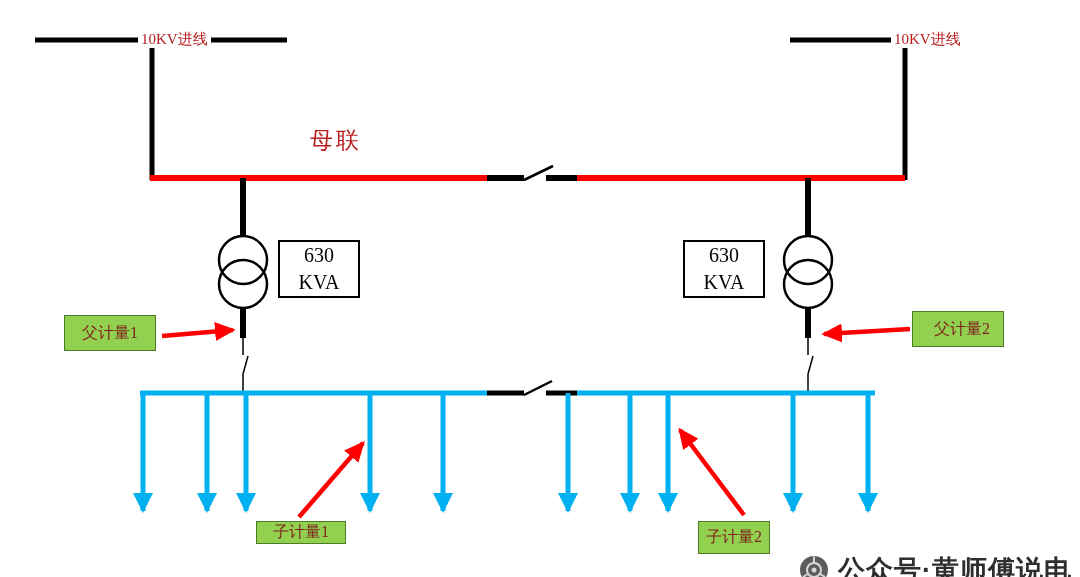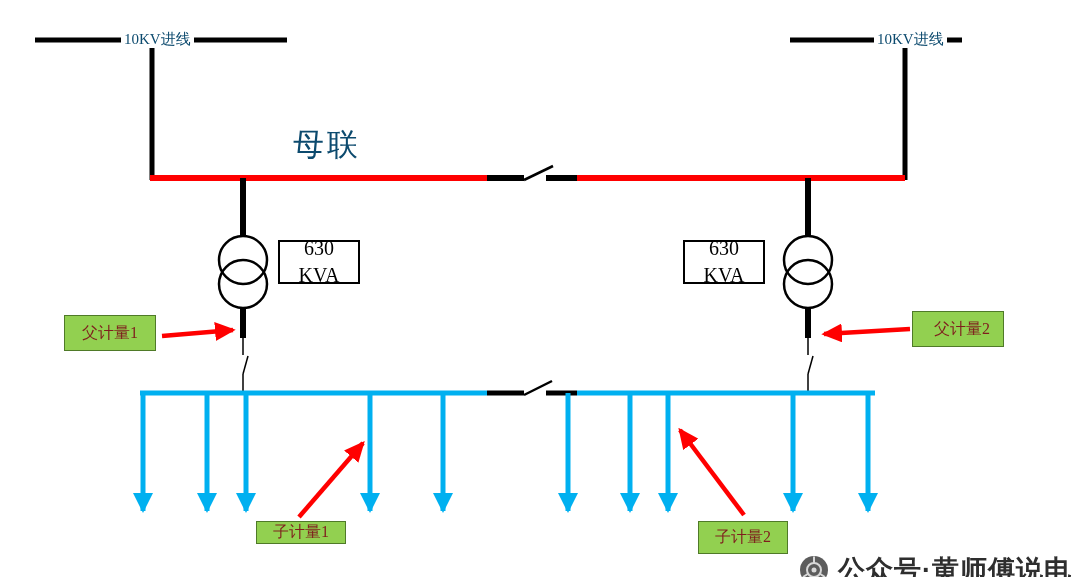--- a/index.html
+++ b/index.html
@@ -2,25 +2,25 @@
 <html><head>
 <meta charset="utf-8">
 <style>
   * { margin:0; padding:0; box-sizing:border-box; }
   html,body { background:#ffffff; }
   .canvas {
     position:relative; width:1080px; height:577px; background:#ffffff;
     font-family:"Liberation Serif","DejaVu Serif",serif; overflow:hidden;
   }
   svg.diagram { position:absolute; left:0; top:0; }
-  .lbl { position:absolute; color:#0c4a6e; line-height:1; }
+  .lbl { position:absolute; color:#b91c1c; line-height:1;margin-left:17px; }
   .lbl-incoming { font-size:15px; background:#fff; padding:1px 3px; }
-  .lbl-bustie { font-size:31px; letter-spacing:3px; font-weight:400; }
+  .lbl-bustie { font-size:23px; letter-spacing:3px; font-weight:400; }
   .rating-box {
-    position:absolute; width:82px; height:44px; border:2px solid #000; background:#fff;
+    position:absolute; width:82px; height:58px; border:2px solid #000; background:#fff;
     display:flex; align-items:center; justify-content:center; text-align:center;
     font-size:20px; line-height:1.35; white-space:pre-line;
   }
   .meter-box {
     position:absolute; background:#92D050; border:1px solid #4f7a28;
     display:flex; align-items:center; justify-content:center;
     font-size:16px; color:#7f1d1d;
   }
   .watermark { position:absolute; display:flex; align-items:center; gap:7px; }
   .watermark-text {
@@ -117,21 +117,21 @@
   <div class="lbl lbl-bustie" style="left:293px; top:129px;">母联</div>
 
   <div class="rating-box" style="left:278px; top:240px;">630
 KVA</div>
   <div class="rating-box" style="left:683px; top:240px;">630
 KVA</div>
 
   <div class="meter-box" style="left:64px; top:315px; width:92px; height:36px;">父计量1</div>
   <div class="meter-box" style="left:912px; top:311px; width:92px; height:36px;padding-left:8px;">父计量2</div>
   <div class="meter-box" style="left:256px; top:521px; width:90px; height:23px;">子计量1</div>
-  <div class="meter-box" style="left:698px; top:521px; width:90px; height:33px;">子计量2</div>
+  <div class="meter-box" style="left:698px; top:521px; width:72px; height:33px;">子计量2</div>
 
   <div class="watermark" style="right:8px; top:510px;margin-top:42px;">
     <span style="display:inline-flex;">
       <svg width="34" height="34" viewBox="0 0 34 34">
         <circle cx="17" cy="17" r="14" fill="#5c5c5c"></circle>
         <circle cx="17" cy="17" r="7" fill="none" stroke="#d8d8d8" stroke-width="2"></circle>
         <circle cx="17" cy="17" r="2.5" fill="#d8d8d8"></circle>
         <line x1="17" y1="3.5" x2="17" y2="10" stroke="#d8d8d8" stroke-width="2"></line>
         <line x1="6" y1="24" x2="11.5" y2="20.5" stroke="#d8d8d8" stroke-width="2"></line>
         <line x1="28" y1="24" x2="22.5" y2="20.5" stroke="#d8d8d8" stroke-width="2"></line>

